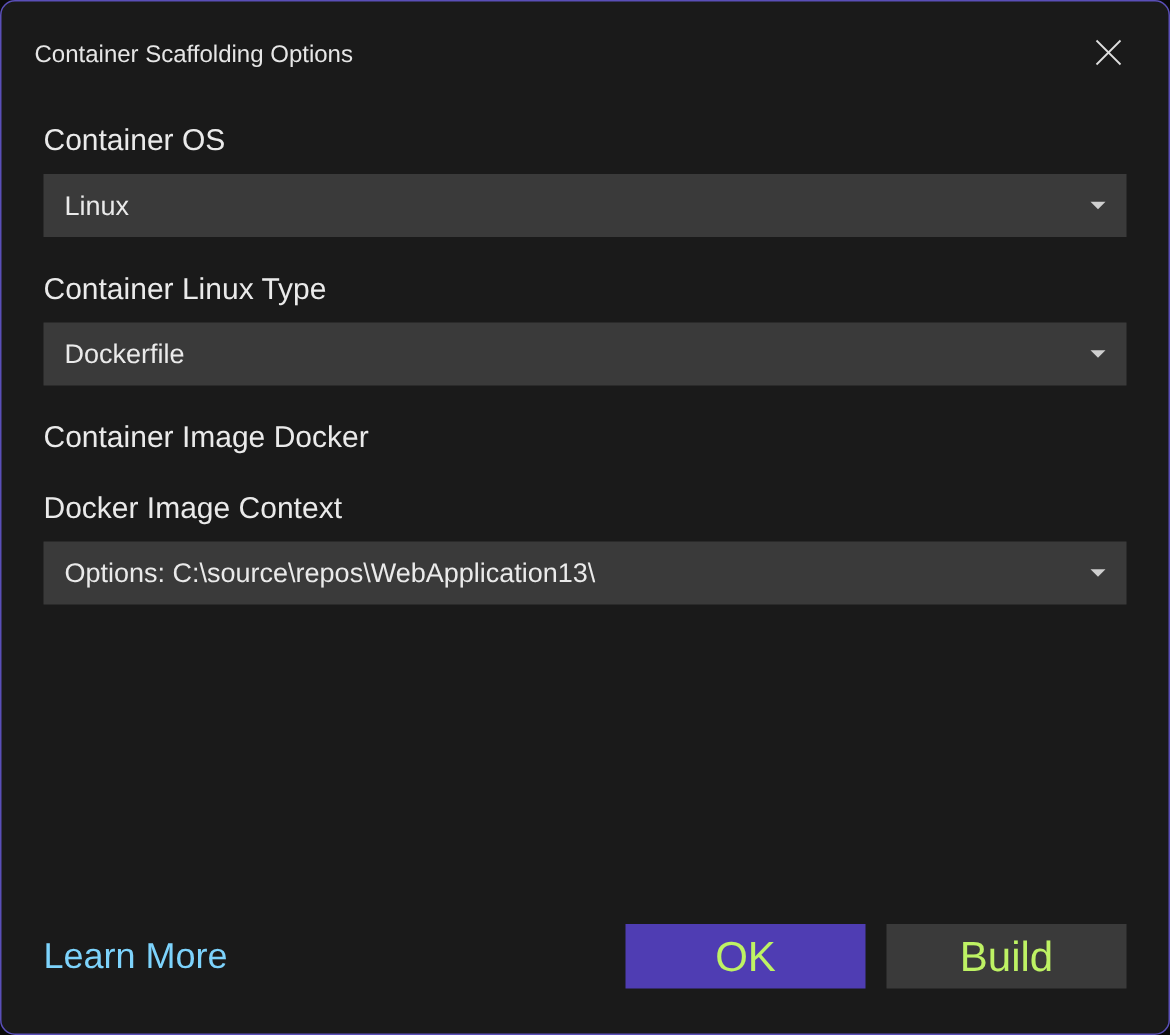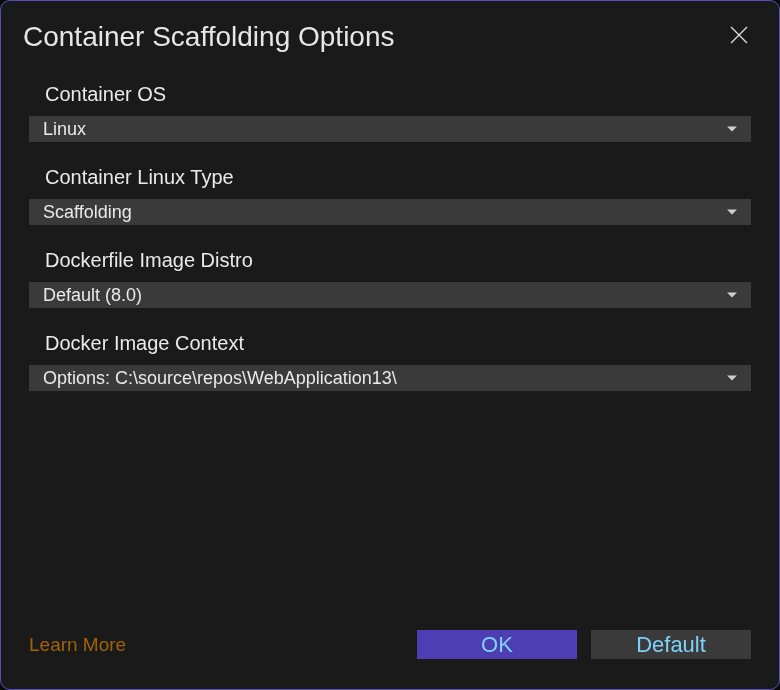--- a/index.html
+++ b/index.html
@@ -19,21 +19,21 @@
     position: relative;
   }
   .titlebar {
     display: flex;
     align-items: center;
     justify-content: space-between;
     padding: 18px 22px 8px 22px;
   }
   .title {
     color: #e6e6e6;
-    font-size: 28px;
+    font-size: 16px;
     font-weight: 400;
   }
   .close-btn {
     width: 36px;
     height: 36px;
     display: flex;
     align-items: center;
     justify-content: center;
     color: #e0e0e0;
     cursor: pointer;
@@ -44,25 +44,24 @@
     padding: 20px 28px 0 28px;
     flex: 1;
   }
   .field { margin-bottom: 24px; }
   .field-label {
     color: #eaeaea;
     font-size: 20px;
     font-weight: 400;
     margin-bottom: 10px;
     display: block;
-    margin-left: 16px;
   }
   .select {
     width: 100%;
-    height: 26px;
+    height: 42px;
     background: #3a3a3a;
     border: none;
     color: #eaeaea;
     font-size: 18px;
     padding: 0 40px 0 14px;
     display: flex;
     align-items: center;
     position: relative;
     cursor: pointer;
   }
@@ -78,35 +77,35 @@
   }
   .footer {
     display: flex;
     align-items: center;
     justify-content: space-between;
     padding: 0 28px 30px 28px;
     margin-top: auto;
     gap: 20px;
   }
   .learn-more {
-    color: #a16207;
-    font-size: 19px;
+    color: #7dd3fc;
+    font-size: 24px;
     text-decoration: none;
     cursor: pointer;
   }
   .btn-row {
     display: flex;
     gap: 14px;
   }
   .btn {
     min-width: 160px;
-    height: 29px;
+    height: 43px;
     border: none;
-    font-size: 22px;
-    color: #7dd3fc;
+    font-size: 28px;
+    color: #bef264;
     display: flex;
     align-items: center;
     justify-content: center;
     cursor: pointer;
     font-family: inherit;
   }
   .btn-primary { background: #4f3db3; }
   .btn-secondary { background: #3a3a3a; }
   .select-value { overflow: hidden; text-overflow: ellipsis; white-space: nowrap; }
 </style>
@@ -133,44 +132,40 @@
       <label class="field-label">Container OS</label>
       <div class="select">
         <span class="select-value">Linux</span>
         <span class="caret"></span>
       </div>
     </div>
 
     <div class="field">
       <label class="field-label">Container Linux Type</label>
       <div class="select">
-        <span class="select-value">Scaffolding</span>
+        <span class="select-value">Dockerfile</span>
         <span class="caret"></span>
       </div>
     </div>
 
     <div class="field">
-      <label class="field-label">Dockerfile Image Distro</label>
-      <div class="select">
-        <span class="select-value">Default (8.0)</span>
-        <span class="caret"></span>
-      </div>
+      <label class="field-label">Container Image Docker</label>
     </div>
 
     <div class="field">
       <label class="field-label">Docker Image Context</label>
       <div class="select">
         <span class="select-value">Options: C:\source\repos\WebApplication13\</span>
         <span class="caret"></span>
       </div>
     </div>
 
   </div>
 
   <div class="footer">
     <a class="learn-more">Learn More</a>
     <div class="btn-row">
       <button class="btn btn-primary">OK</button>
-      <button class="btn btn-secondary">Default</button>
+      <button class="btn btn-secondary">Build</button>
     </div>
   </div>
 
 </div>
 
 </body></html>

